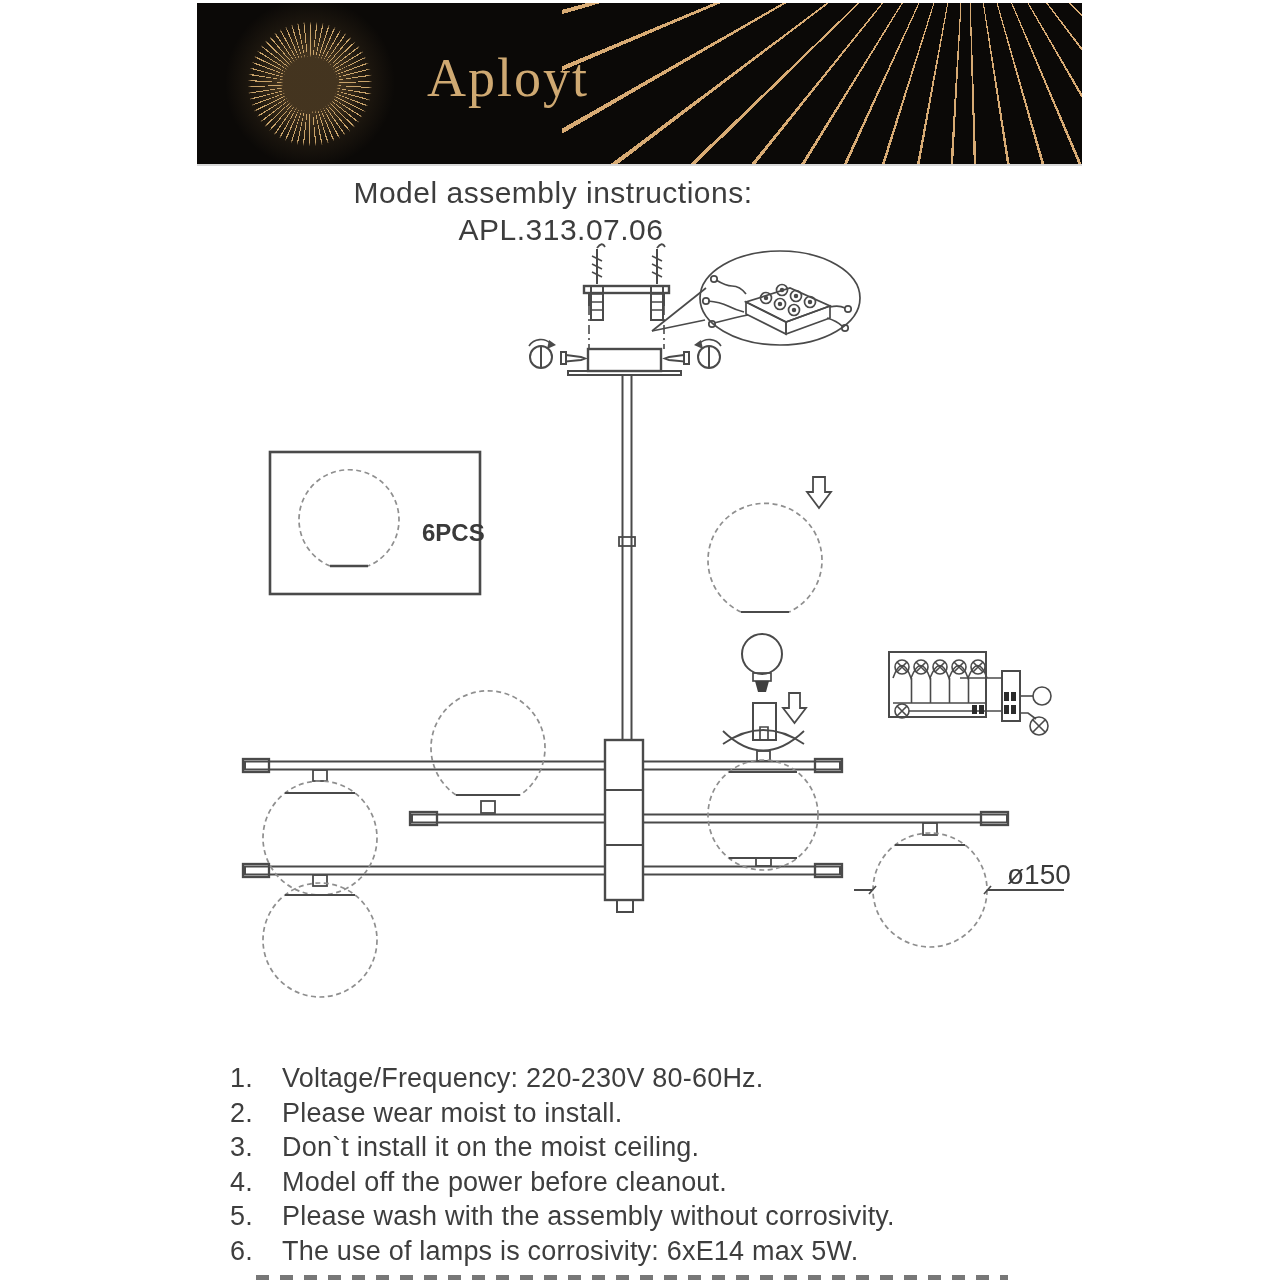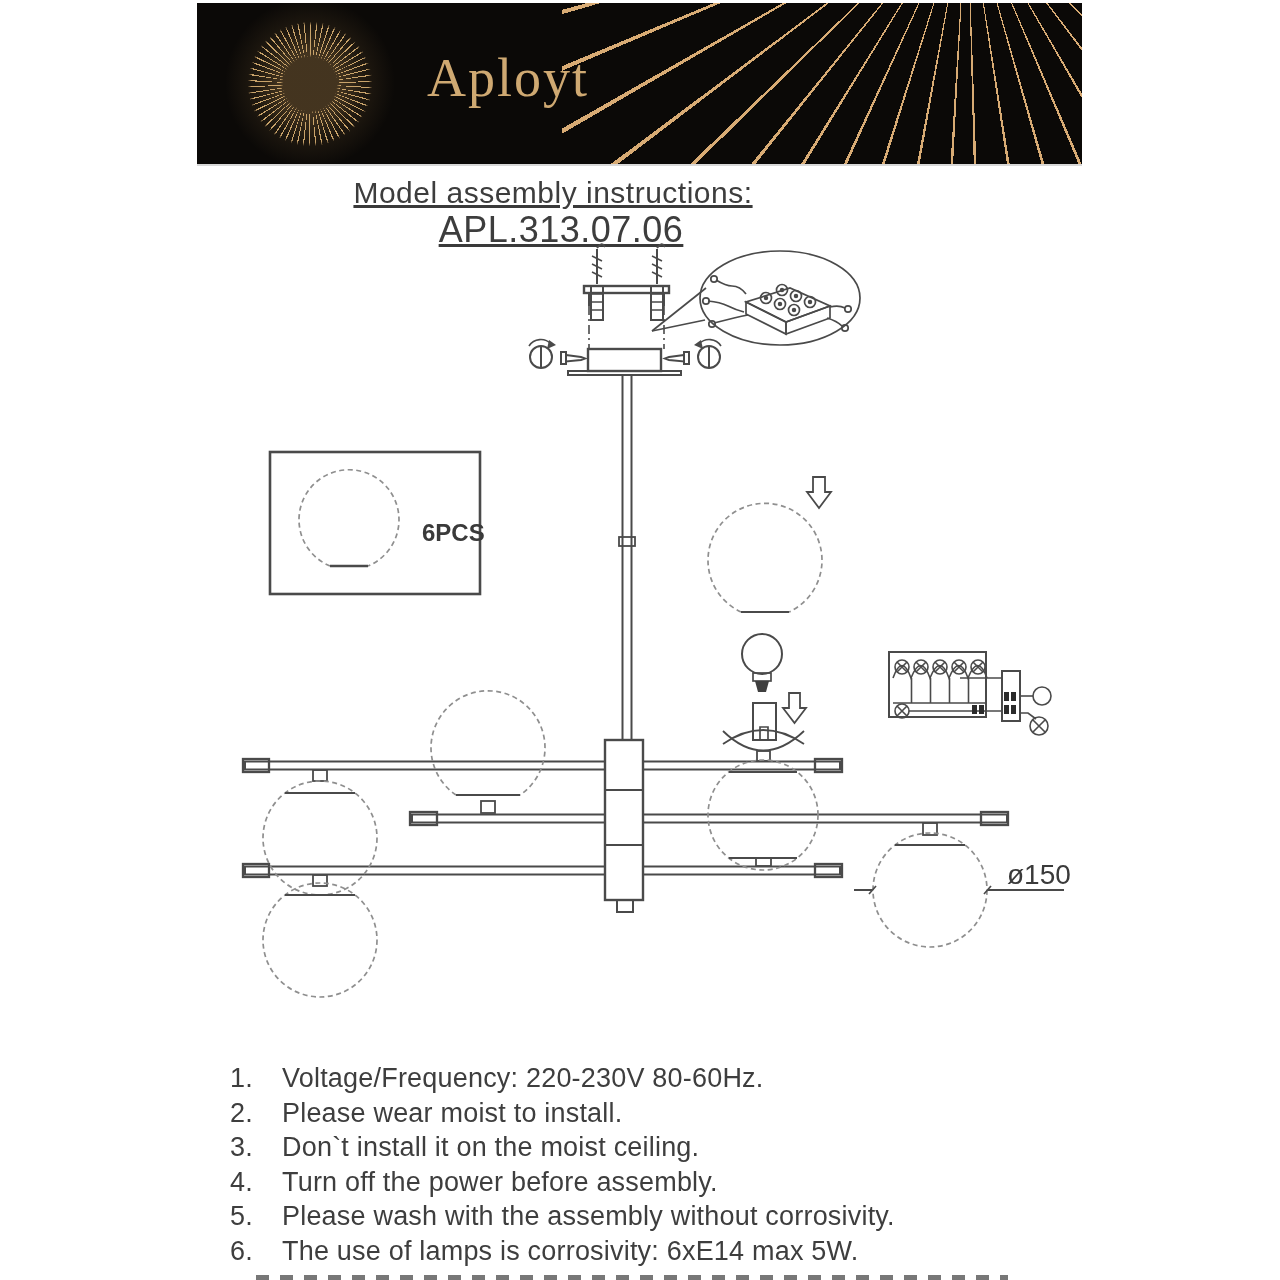--- a/index.html
+++ b/index.html
@@ -26,23 +26,23 @@
     position:absolute;left:230px;top:44px;
     font-family:"Liberation Serif", serif;font-size:54px;font-weight:400;
     letter-spacing:2px;color:#cfa972;
   }
   #ray-fan{
     position:absolute;right:0;top:0;width:520px;height:161px;
     background:repeating-conic-gradient(from 183deg at calc(100% - 115px) -105px,
       #d8ab74 0deg 0.55deg, transparent 0.55deg 7.1deg);
   }
   
-  #title-block{position:absolute;left:0;top:174px;width:1106px;text-align:center;text-decoration:underline;}
+  #title-block{position:absolute;left:0;top:174px;width:1106px;text-align:center;}
   #title-line{font-size:30px;letter-spacing:.5px;line-height:37px;color:#3d3d3d;}
-  #model-line{font-size:36px;letter-spacing:.5px;line-height:37px;color:#3d3d3d;padding-left:16px;}
+  #model-line{font-size:30px;letter-spacing:.5px;line-height:37px;color:#3d3d3d;padding-left:16px;}
   
   #diagram{position:absolute;left:0;top:0;width:1280px;height:1280px;}
   
   #instructions{position:absolute;left:230px;top:1061px;width:860px;}
   #instructions .row{display:grid;grid-template-columns:52px 1fr;font-size:27px;line-height:34.5px;letter-spacing:.2px;color:#3e3e3e;}
   #cropped-line{
     position:absolute;left:256px;top:1275px;width:752px;height:5px;opacity:.75;
     background:repeating-linear-gradient(90deg,#4a4a4a 0 13px, transparent 13px 24px);
   }
 </style>
@@ -284,21 +284,21 @@
       <div class="row">
         <span>2.</span>
         <span>Please wear moist to install.</span>
       </div>
       <div class="row">
         <span>3.</span>
         <span>Don`t install it on the moist ceiling.</span>
       </div>
       <div class="row">
         <span>4.</span>
-        <span>Turn off the power before assembly.</span>
+        <span>Model off the power before cleanout.</span>
       </div>
       <div class="row">
         <span>5.</span>
         <span>Please wash with the assembly without corrosivity.</span>
       </div>
       <div class="row">
         <span>6.</span>
         <span>The use of lamps is corrosivity: 6xE14 max 5W.</span>
       </div>
     </div>

